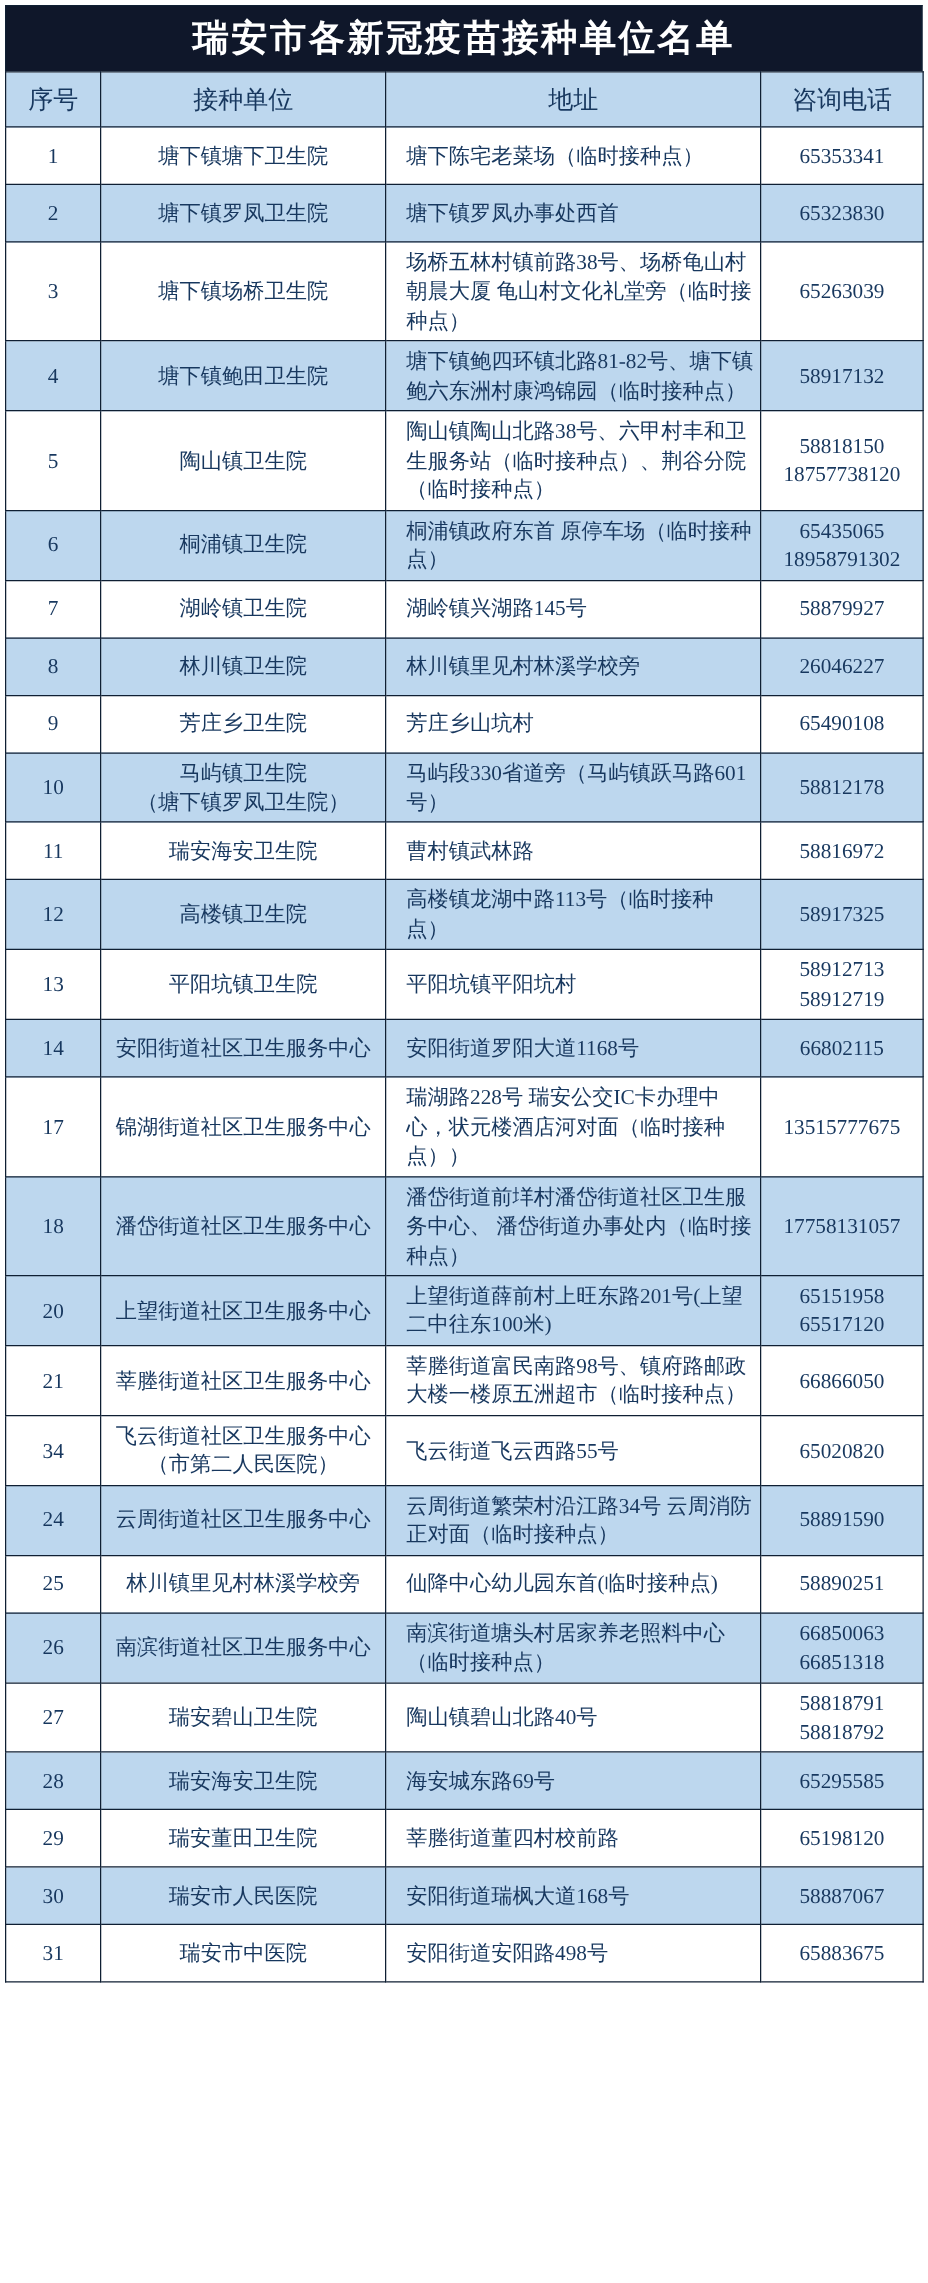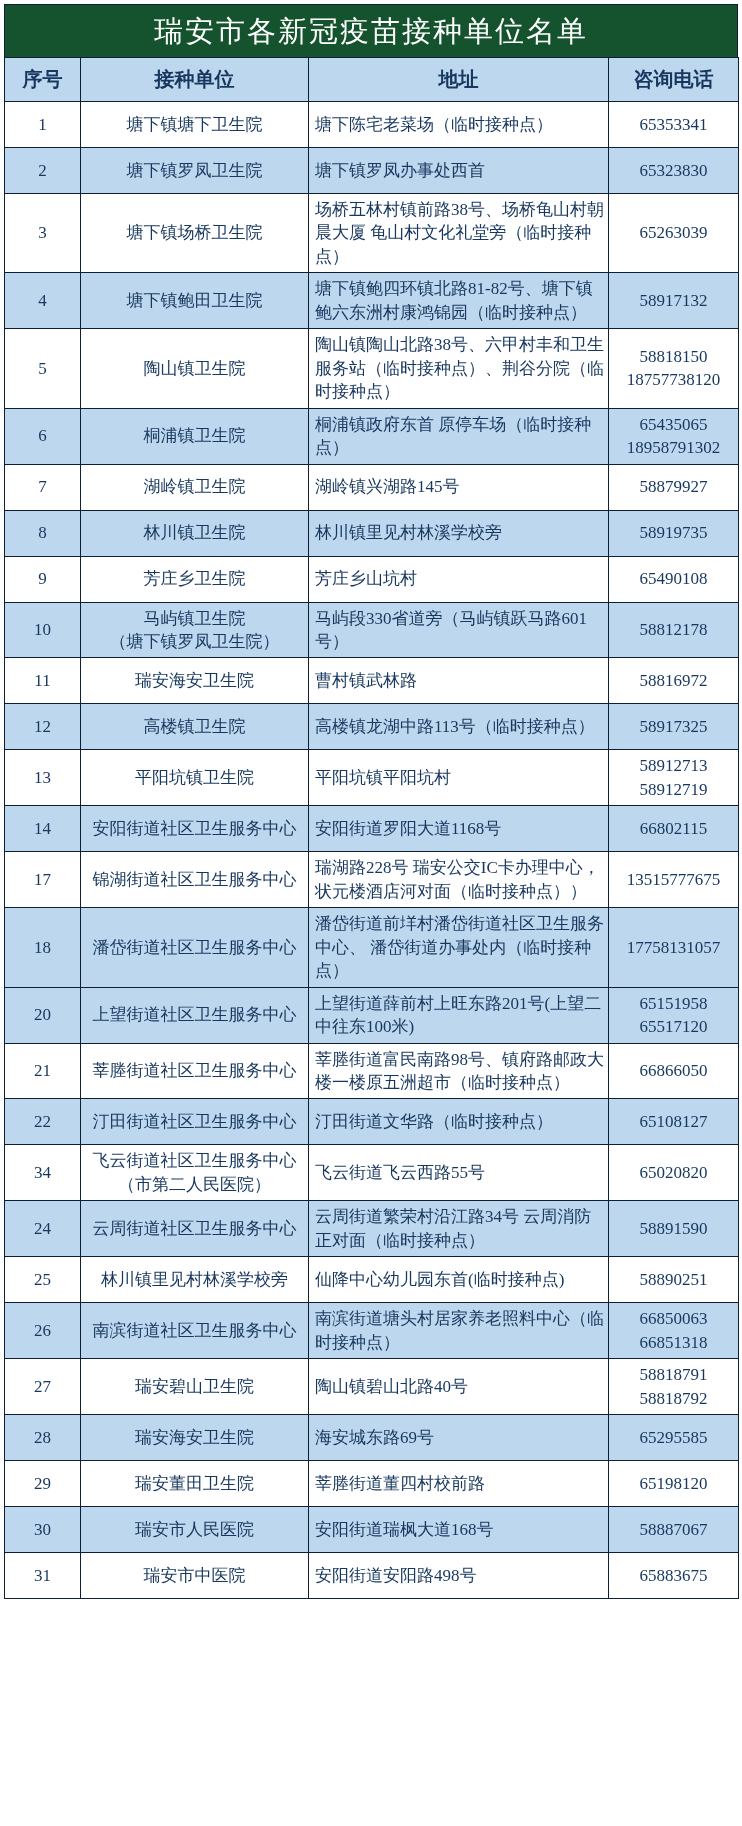--- a/index.html
+++ b/index.html
@@ -8,24 +8,24 @@
     background: #ffffff;
     font-family: "Liberation Serif", "DejaVu Serif", serif;
   }
   .sheet {
     width: 742px;
     box-sizing: border-box;
     padding: 4px 4px 6px 4px;
     background: #ffffff;
   }
   .title-bar {
-    background: #14532d;
+    background: #0f172a;
     color: #ffffff;
     font-size: 29px;
-    font-weight: normal;
+    font-weight: bold;
     letter-spacing: 2px;
     text-align: center;
     height: 52px;
     line-height: 52px;
     border: 1.5px solid #0f1f33;
     border-bottom: none;
   }
   table.vax {
     width: 100%;
     border-collapse: collapse;
@@ -33,35 +33,35 @@
     color: #17375E;
   }
   table.vax th, table.vax td {
     border: 1.5px solid #0f1f33;
     vertical-align: middle;
     box-sizing: border-box;
   }
   table.vax th {
     background: #BDD7EE;
     font-size: 20px;
-    font-weight: bold;
+    font-weight: normal;
     height: 44px;
     text-align: center;
   }
   table.vax td {
     font-size: 17px;
     line-height: 1.38;
     height: 46px;
     padding: 4px 3px;
     text-align: center;
     white-space: pre-line;
   }
   table.vax td.addr {
     text-align: left;
-    padding-left: 6px;
+    padding-left: 16px;
     padding-right: 4px;
   }
   table.vax tr.alt td {
     background: #BDD7EE;
   }
   col.c-no    { width: 76px;  }
   col.c-unit  { width: 228px; }
   col.c-addr  { width: 300px; }
   col.c-phone { width: 130px; }
 </style>
@@ -127,21 +127,21 @@
         <tr>
     <td class="no">7</td>
     <td class="unit">湖岭镇卫生院</td>
     <td class="addr">湖岭镇兴湖路145号</td>
     <td class="phone">58879927</td>
   </tr>
         <tr class="alt">
     <td class="no">8</td>
     <td class="unit">林川镇卫生院</td>
     <td class="addr">林川镇里见村林溪学校旁</td>
-    <td class="phone">58919735</td>
+    <td class="phone">26046227</td>
   </tr>
         <tr>
     <td class="no">9</td>
     <td class="unit">芳庄乡卫生院</td>
     <td class="addr">芳庄乡山坑村</td>
     <td class="phone">65490108</td>
   </tr>
         <tr class="alt">
     <td class="no">10</td>
     <td class="unit">马屿镇卫生院
@@ -192,26 +192,20 @@
     <td class="addr">上望街道薛前村上旺东路201号(上望二中往东100米)</td>
     <td class="phone">65151958
 65517120</td>
   </tr>
         <tr>
     <td class="no">21</td>
     <td class="unit">莘塍街道社区卫生服务中心</td>
     <td class="addr">莘塍街道富民南路98号、镇府路邮政大楼一楼原五洲超市（临时接种点）</td>
     <td class="phone">66866050</td>
   </tr>
-        <tr class="alt">
-    <td class="no">22</td>
-    <td class="unit">汀田街道社区卫生服务中心</td>
-    <td class="addr">汀田街道文华路（临时接种点）</td>
-    <td class="phone">65108127</td>
-  </tr>
         <tr>
     <td class="no">34</td>
     <td class="unit">飞云街道社区卫生服务中心
 （市第二人民医院）</td>
     <td class="addr">飞云街道飞云西路55号</td>
     <td class="phone">65020820</td>
   </tr>
         <tr class="alt">
     <td class="no">24</td>
     <td class="unit">云周街道社区卫生服务中心</td>

